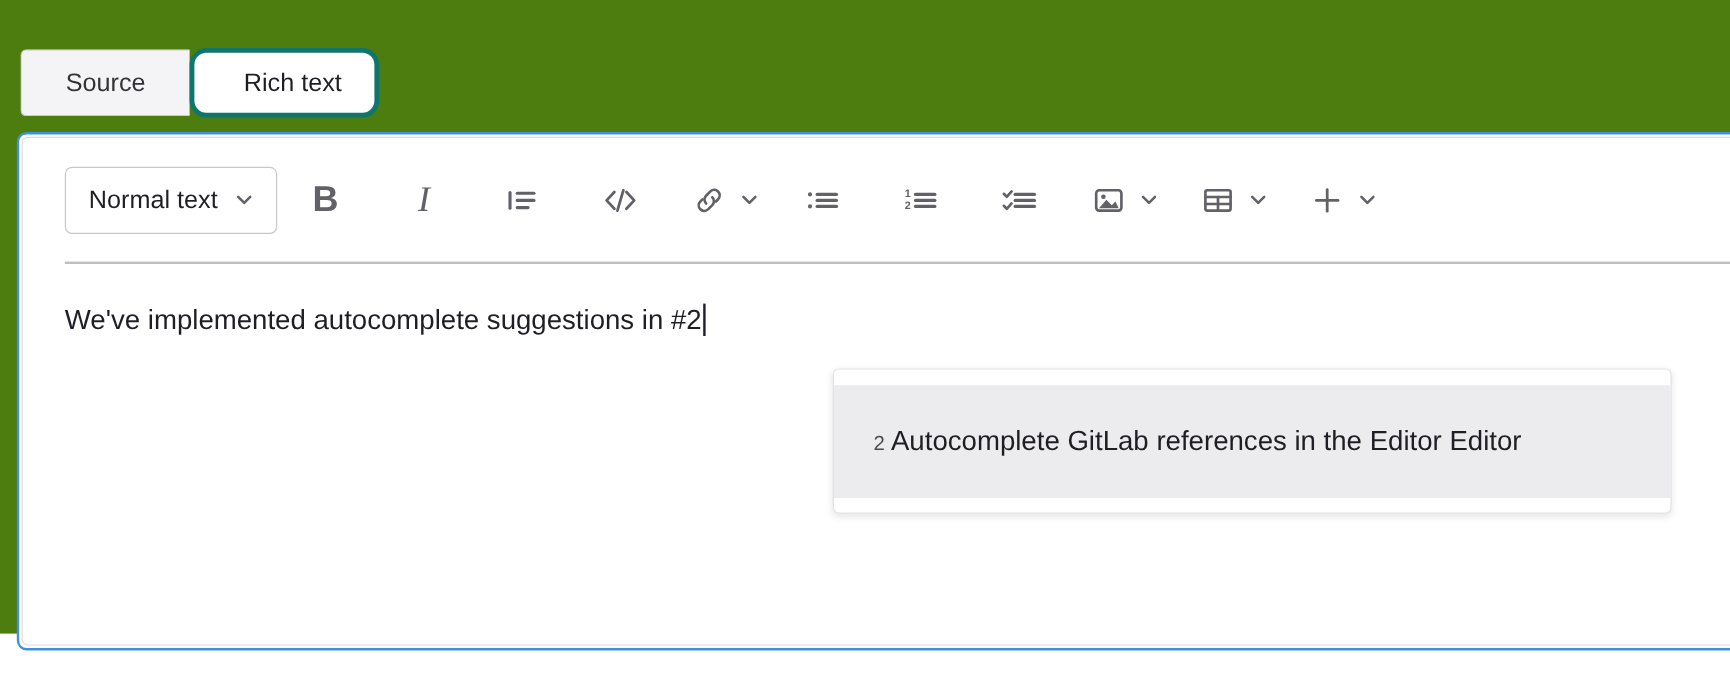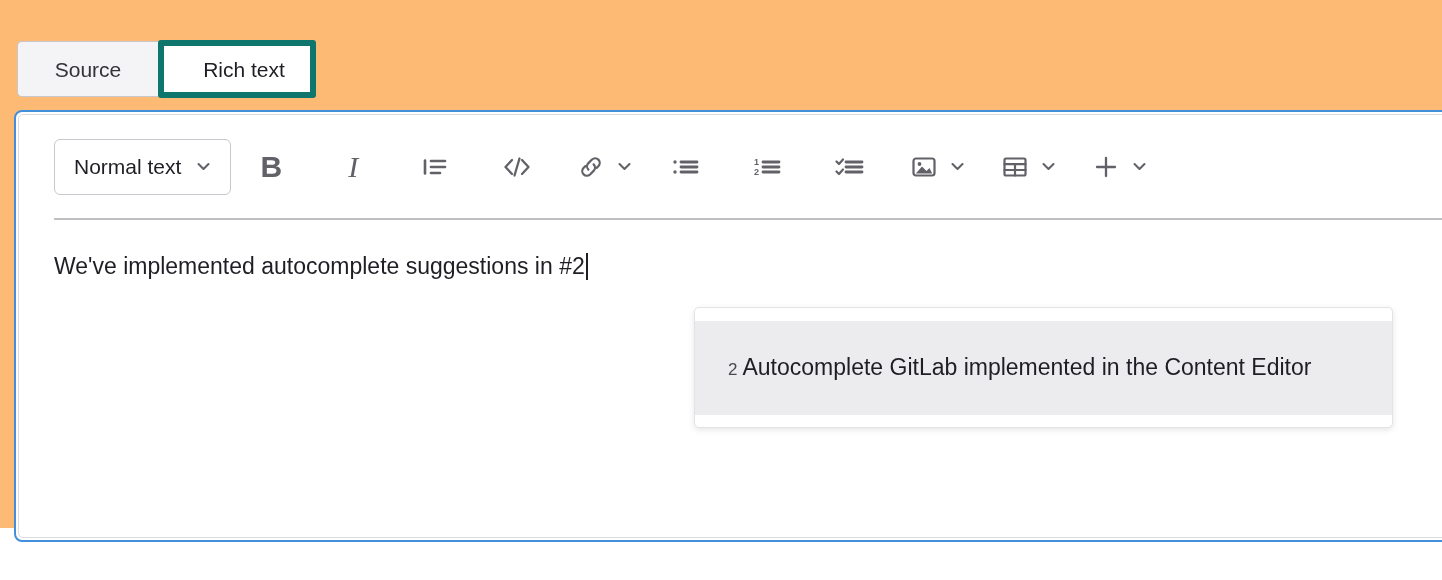--- a/index.html
+++ b/index.html
@@ -8,21 +8,21 @@
     width: 1442px; height: 580px;
     background: #ffffff;
     font-family: "Liberation Sans", sans-serif;
     overflow: hidden;
   }
 
   #root {
     position: relative;
     width: 1442px;
     height: 528px;
-    background: #fdba74;
+    background: #4d7c0f;
   }
 
   
   .mode-switcher {
     position: absolute;
     left: 17px;
     top: 41px;
     display: flex;
     align-items: flex-start;
   }
@@ -43,23 +43,23 @@
   .mode-btn.source {
     width: 141px;
     height: 56px;
     border-radius: 5px 0 0 5px;
     border-right: none;
   }
   .mode-btn.rich {
     width: 158px;
     height: 58px;
     margin-top: -1px;
-    border-radius: 3px;
-    background: #ffffff;
-    border: 6px solid #0f766e;
+    border-radius: 14px;
+    background: #ffffff;
+    border: 4px solid #0f766e;
     color: #1f1e24;
     position: relative;
     z-index: 2;
     padding-left: 14px;
   }
 
   
   .editor-shell {
     position: absolute;
     left: 14px;
@@ -380,17 +380,17 @@
         <div>
           <span class="doc-line">We've implemented autocomplete suggestions in #2</span><span class="caret"></span>
         </div>
       </div>
 
     </div>
   </div>
 
   <div class="autocomplete">
     <div class="ac-item">
-      <div class="ac-item-text"><span class="ac-id">2</span><span>Autocomplete GitLab implemented in the Content Editor</span></div>
+      <div class="ac-item-text"><span class="ac-id">2</span><span>Autocomplete GitLab references in the Editor Editor</span></div>
     </div>
   </div>
 
 </div>
 
 </body></html>

